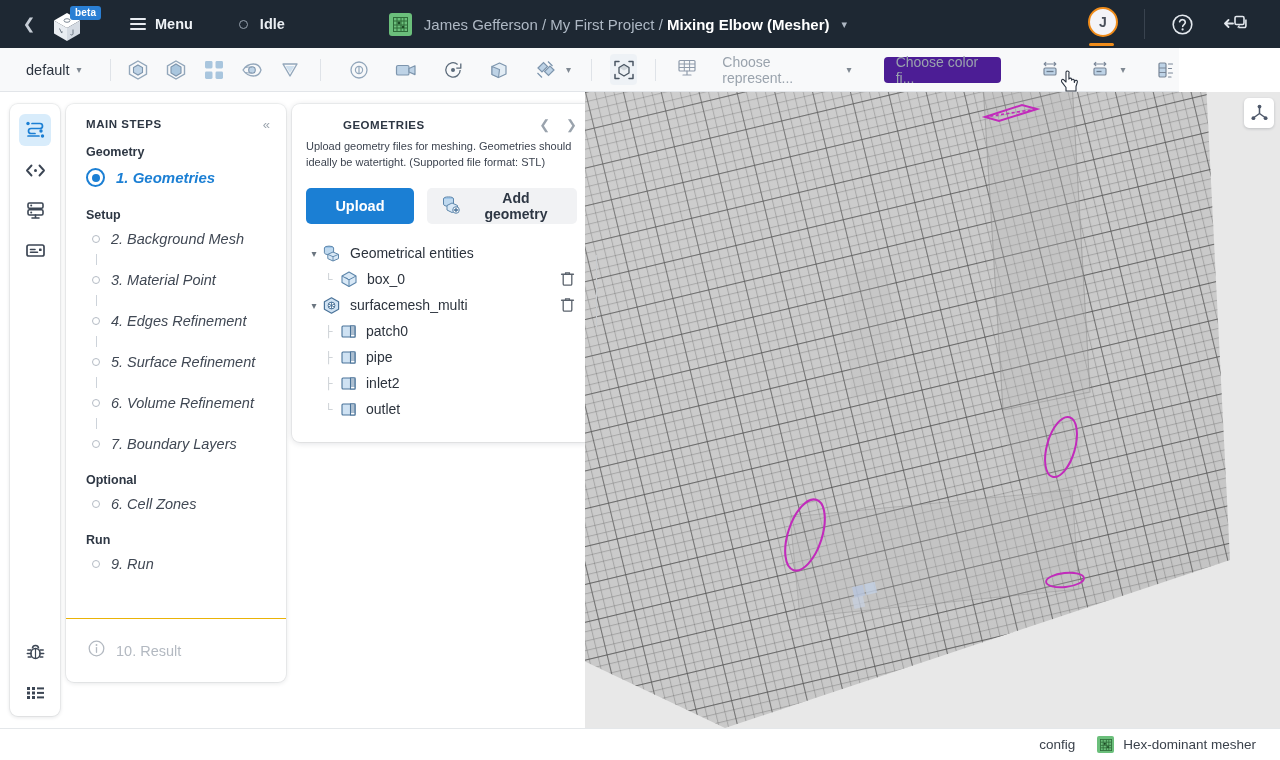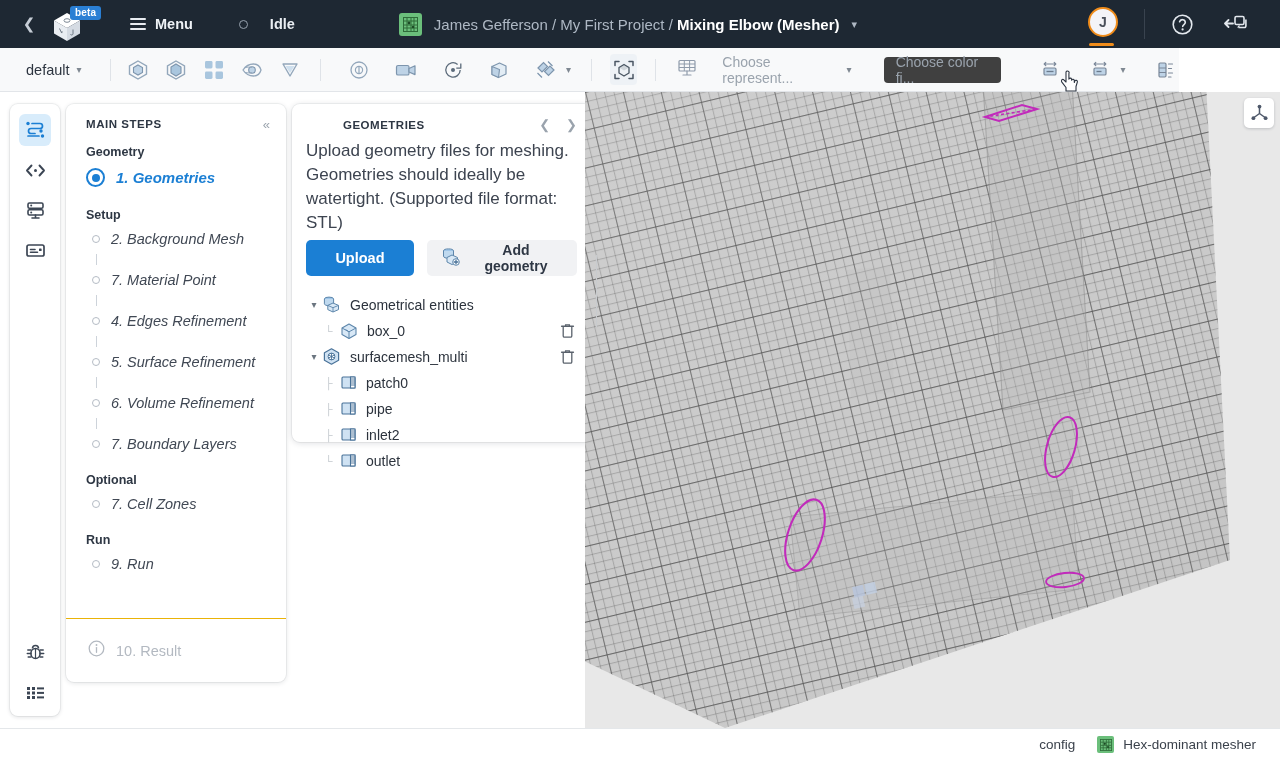--- a/index.html
+++ b/index.html
@@ -21,21 +21,21 @@
   .logo-cube { position:absolute; left:6px; top:6px; }
   .beta-badge {
     position: absolute; left: 26px; top: 2px;
     background: #2a7fd4; color: #fff; font-size: 10px; font-weight: 700;
     border-radius: 3px; padding: 1px 5px 2px; letter-spacing: .2px;
   }
   .menu-btn { display:flex; align-items:center; gap:9px; margin-left: 40px; cursor:pointer; }
   .hamburger { display:flex; flex-direction:column; gap:3px; }
   .hamburger i { display:block; width:16px; height:2px; background:#e8ecf1; border-radius:1px; }
   .menu-label { color:#eef2f6; font-size:14.5px; font-weight:700; }
-  .status-wrap { display:flex; align-items:center; gap:22px; margin-left: 46px; }
+  .status-wrap { display:flex; align-items:center; gap:12px; margin-left: 46px; }
   .status-dot { width:9px; height:9px; border-radius:50%; border:1.6px solid #97a2ae; }
   .status-text { color:#e9edf2; font-size:14.5px; font-weight:700; }
   .breadcrumb-wrap { display:flex; align-items:center; gap:12px; margin-left: 104px; }
   .mesher-ico {
     width:23px; height:23px; border-radius:3px; background:#6bbf7b;
     display:flex; align-items:center; justify-content:center;
   }
   .bc-text { font-size:15px; color:#aeb8c4; white-space:nowrap; }
   .bc-text b { color:#ffffff; font-weight:700; }
   .bc-caret { color:#aeb8c4; font-size:11px; }
@@ -60,21 +60,21 @@
   .tool-select { display:flex; align-items:center; gap:7px; margin-left:26px; cursor:pointer; }
   .tool-select .lbl { font-size:14.5px; color:#2d3540; }
   .vsep { width:1px; height:22px; background:#dfe3e8; margin:0 14px; }
   .tbtn { width:31px; height:31px; display:flex; align-items:center; justify-content:center;
     border-radius:4px; cursor:pointer; }
   .tbtn.active { background:#eef2f6; }
   .tgap { width:12px; }
   .repr-select { display:flex; align-items:center; gap:24px; cursor:pointer; }
   .repr-lbl { font-size:14px; color:#9aa3ad; }
   .color-field {
-    background:#404040; border-radius:4px; height:26px; display:flex; align-items:center;
+    background:#4c1d95; border-radius:4px; height:26px; display:flex; align-items:center;
     padding:0 12px; font-size:14px; color:#9aa3ad; cursor:pointer;
   }
   .caret-sm { color:#7f8892; font-size:10px; }
   .cursor-hand { position:absolute; left:1061px; top:70px; pointer-events:none; }
 
   
   .rail {
     position:absolute; left:10px; top:104px; width:50px; height:612px;
     background:#ffffff; border-radius:8px;
     box-shadow: 0 1px 4px rgba(20,30,45,.14), 0 0 0 1px rgba(20,30,45,.05);
@@ -115,22 +115,22 @@
   .geo {
     position:absolute; left:292px; top:104px; width:300px; height:338px;
     background:#ffffff; border-radius:8px;
     box-shadow: 0 1px 6px rgba(20,30,45,.15), 0 0 0 1px rgba(20,30,45,.05);
     padding: 13px 15px 0 14px;
   }
   .geo-head { display:flex; align-items:center; justify-content:space-between; }
   .geo-title { font-size:11.5px; font-weight:700; letter-spacing:.5px; color:#2e3744;margin-left:37px; }
   .geo-nav { display:flex; gap:16px; color:#9aa3ad; font-size:13px; }
   .geo-nav span { cursor:pointer; }
-  .geo-desc { font-size:17px; color:#3d4450; line-height:1.42; margin-top:7px; }
-  .geo-actions { display:flex; gap:13px; margin-top:4px; }
+  .geo-desc { font-size:11px; color:#3d4450; line-height:1.42; margin-top:7px; }
+  .geo-actions { display:flex; gap:13px; margin-top:18px; }
   .btn-upload {
     background:#1b7fd4; color:#fff; font-size:14.5px; font-weight:700;
     border:none; border-radius:5px; height:36px; width:108px; cursor:pointer;
     font-family:"Liberation Sans", sans-serif;
   }
   .btn-add {
     background:#f1f2f4; color:#2e3744; font-size:14px; font-weight:700;
     border:none; border-radius:5px; height:36px; padding:0 14px; cursor:pointer;
     display:flex; align-items:center; gap:9px; font-family:"Liberation Sans", sans-serif;
   }
@@ -460,21 +460,21 @@
 
     <div>
       <div class="grp-label">Setup</div>
       <div class="step-row">
         <span class="bullet-o"></span>
         <span class="step-txt">2. Background Mesh</span>
       </div>
       <div class="connector"></div>
       <div class="step-row">
         <span class="bullet-o"></span>
-        <span class="step-txt">7. Material Point</span>
+        <span class="step-txt">3. Material Point</span>
       </div>
       <div class="connector"></div>
       <div class="step-row">
         <span class="bullet-o"></span>
         <span class="step-txt">4. Edges Refinement</span>
       </div>
       <div class="connector"></div>
       <div class="step-row">
         <span class="bullet-o"></span>
         <span class="step-txt">5. Surface Refinement</span>
@@ -488,21 +488,21 @@
       <div class="step-row">
         <span class="bullet-o"></span>
         <span class="step-txt">7. Boundary Layers</span>
       </div>
     </div>
 
     <div>
       <div class="grp-label">Optional</div>
       <div class="step-row">
         <span class="bullet-o"></span>
-        <span class="step-txt">7. Cell Zones</span>
+        <span class="step-txt">6. Cell Zones</span>
       </div>
     </div>
 
     <div>
       <div class="grp-label">Run</div>
       <div class="step-row">
         <span class="bullet-o"></span>
         <span class="step-txt">9. Run</span>
       </div>
     </div>

